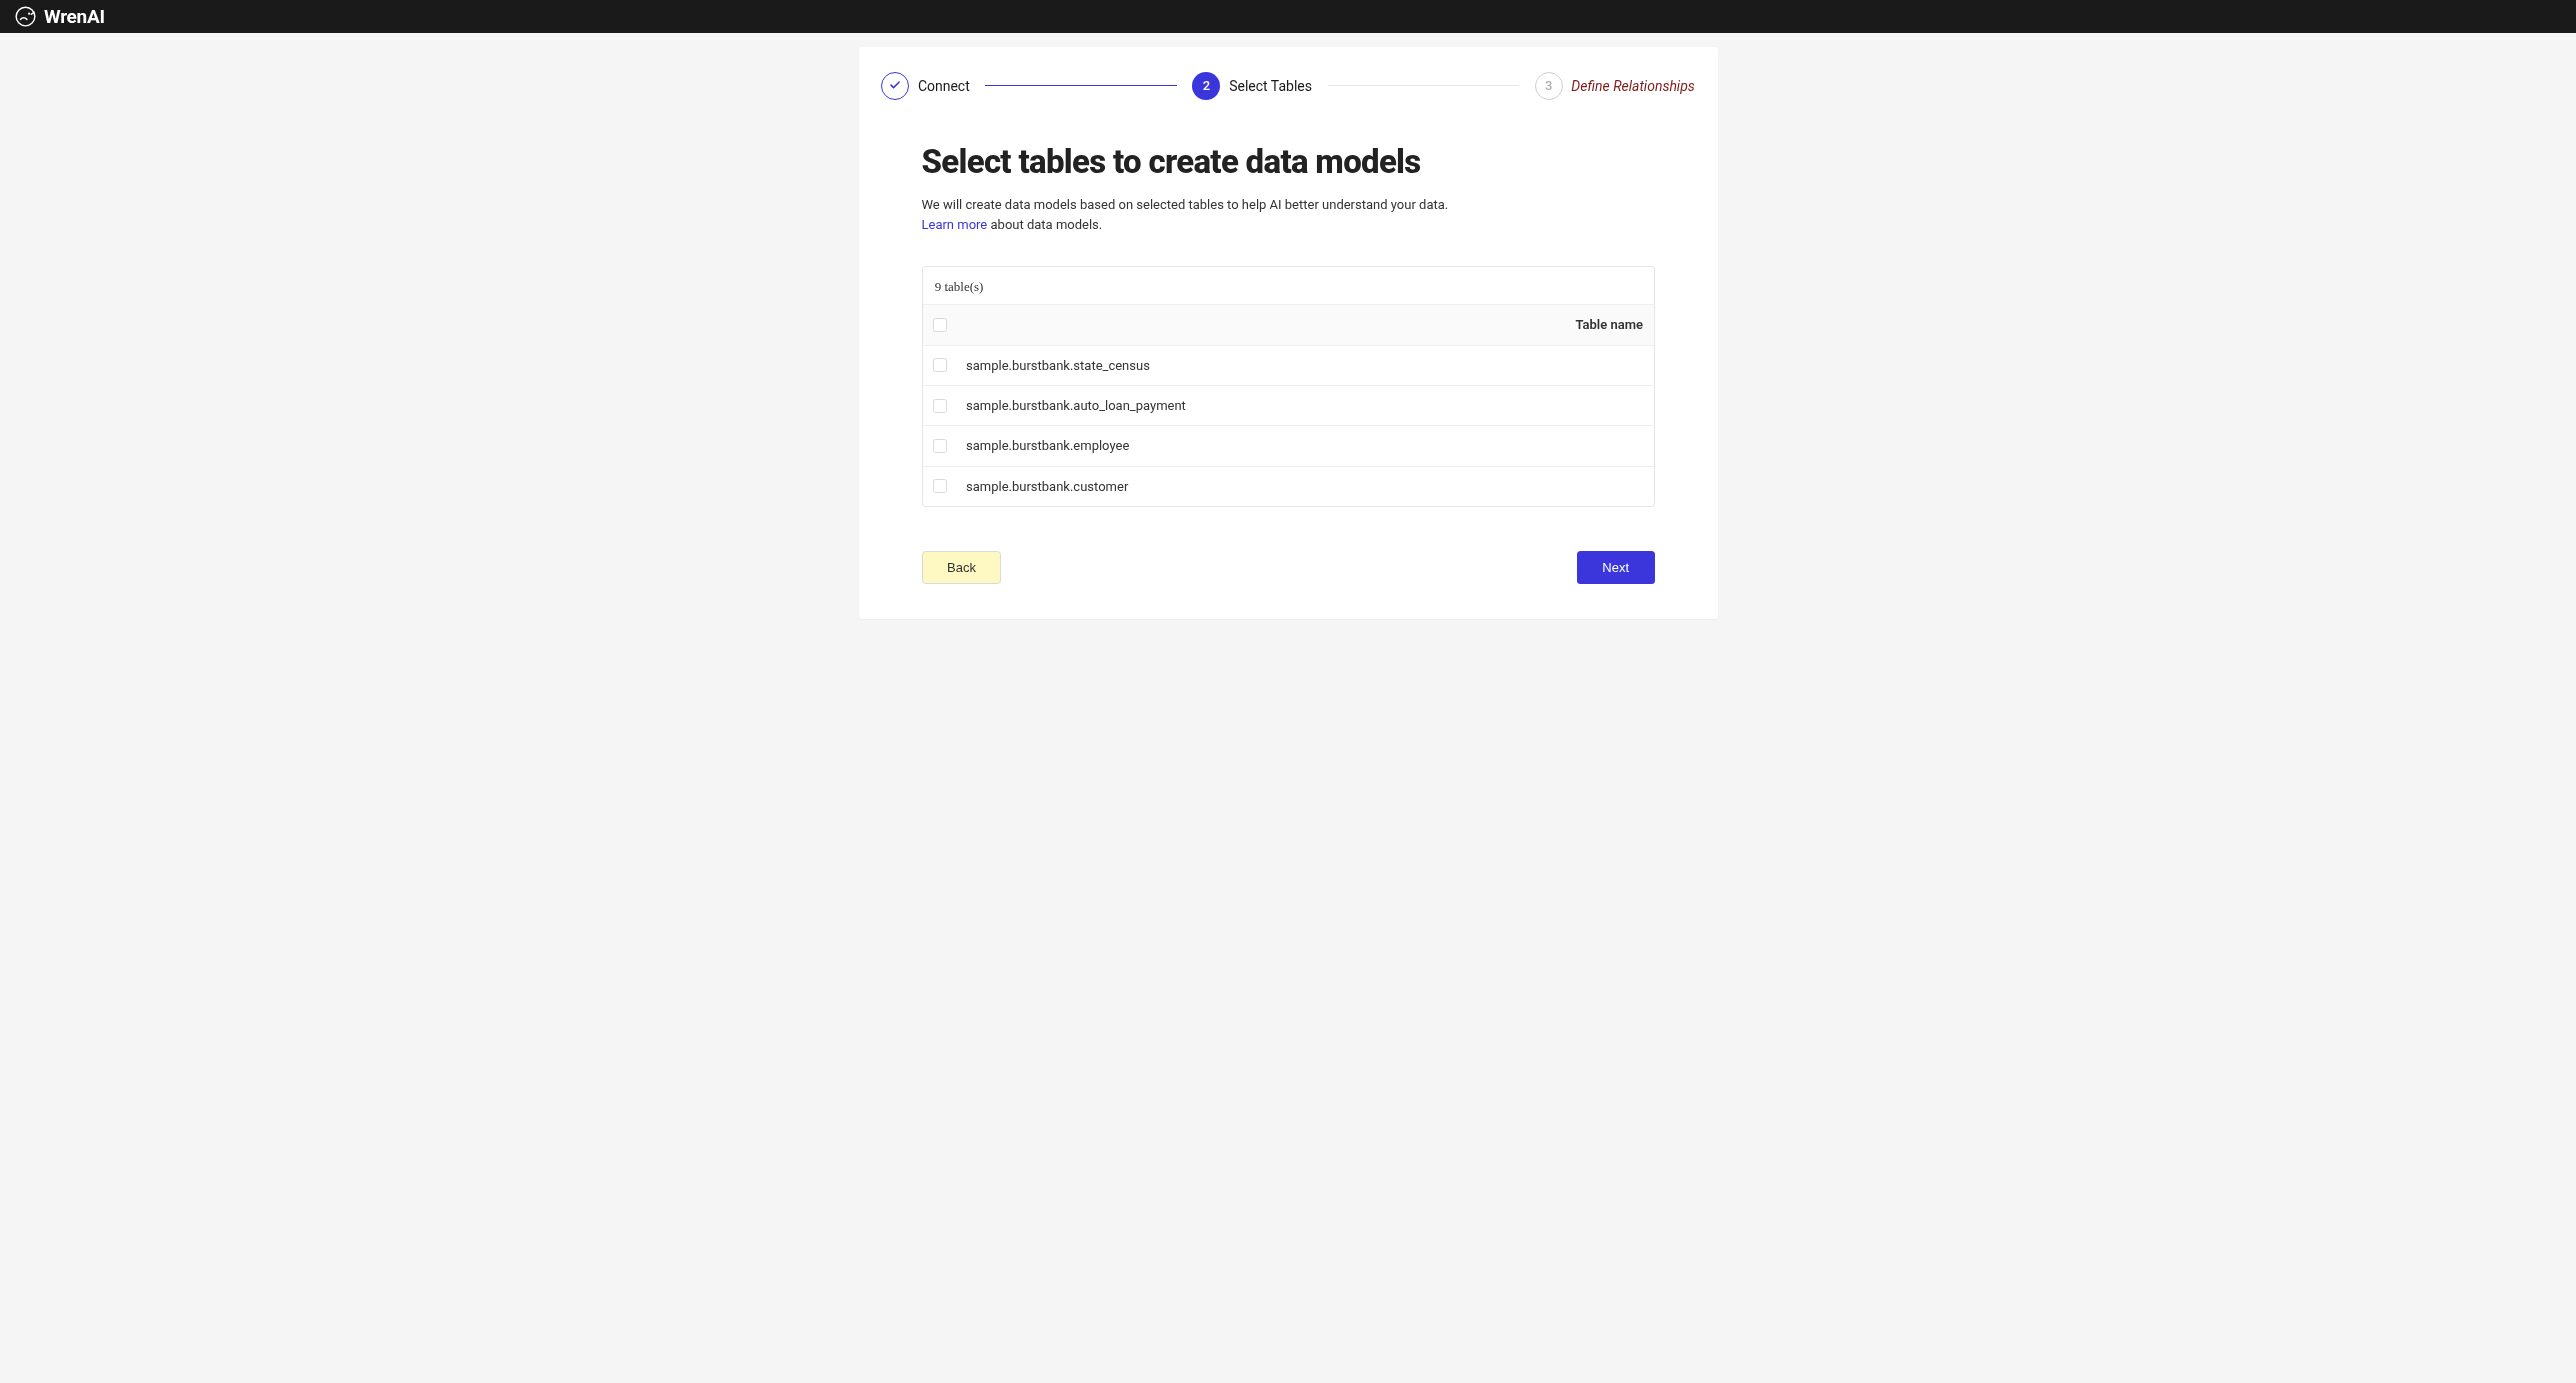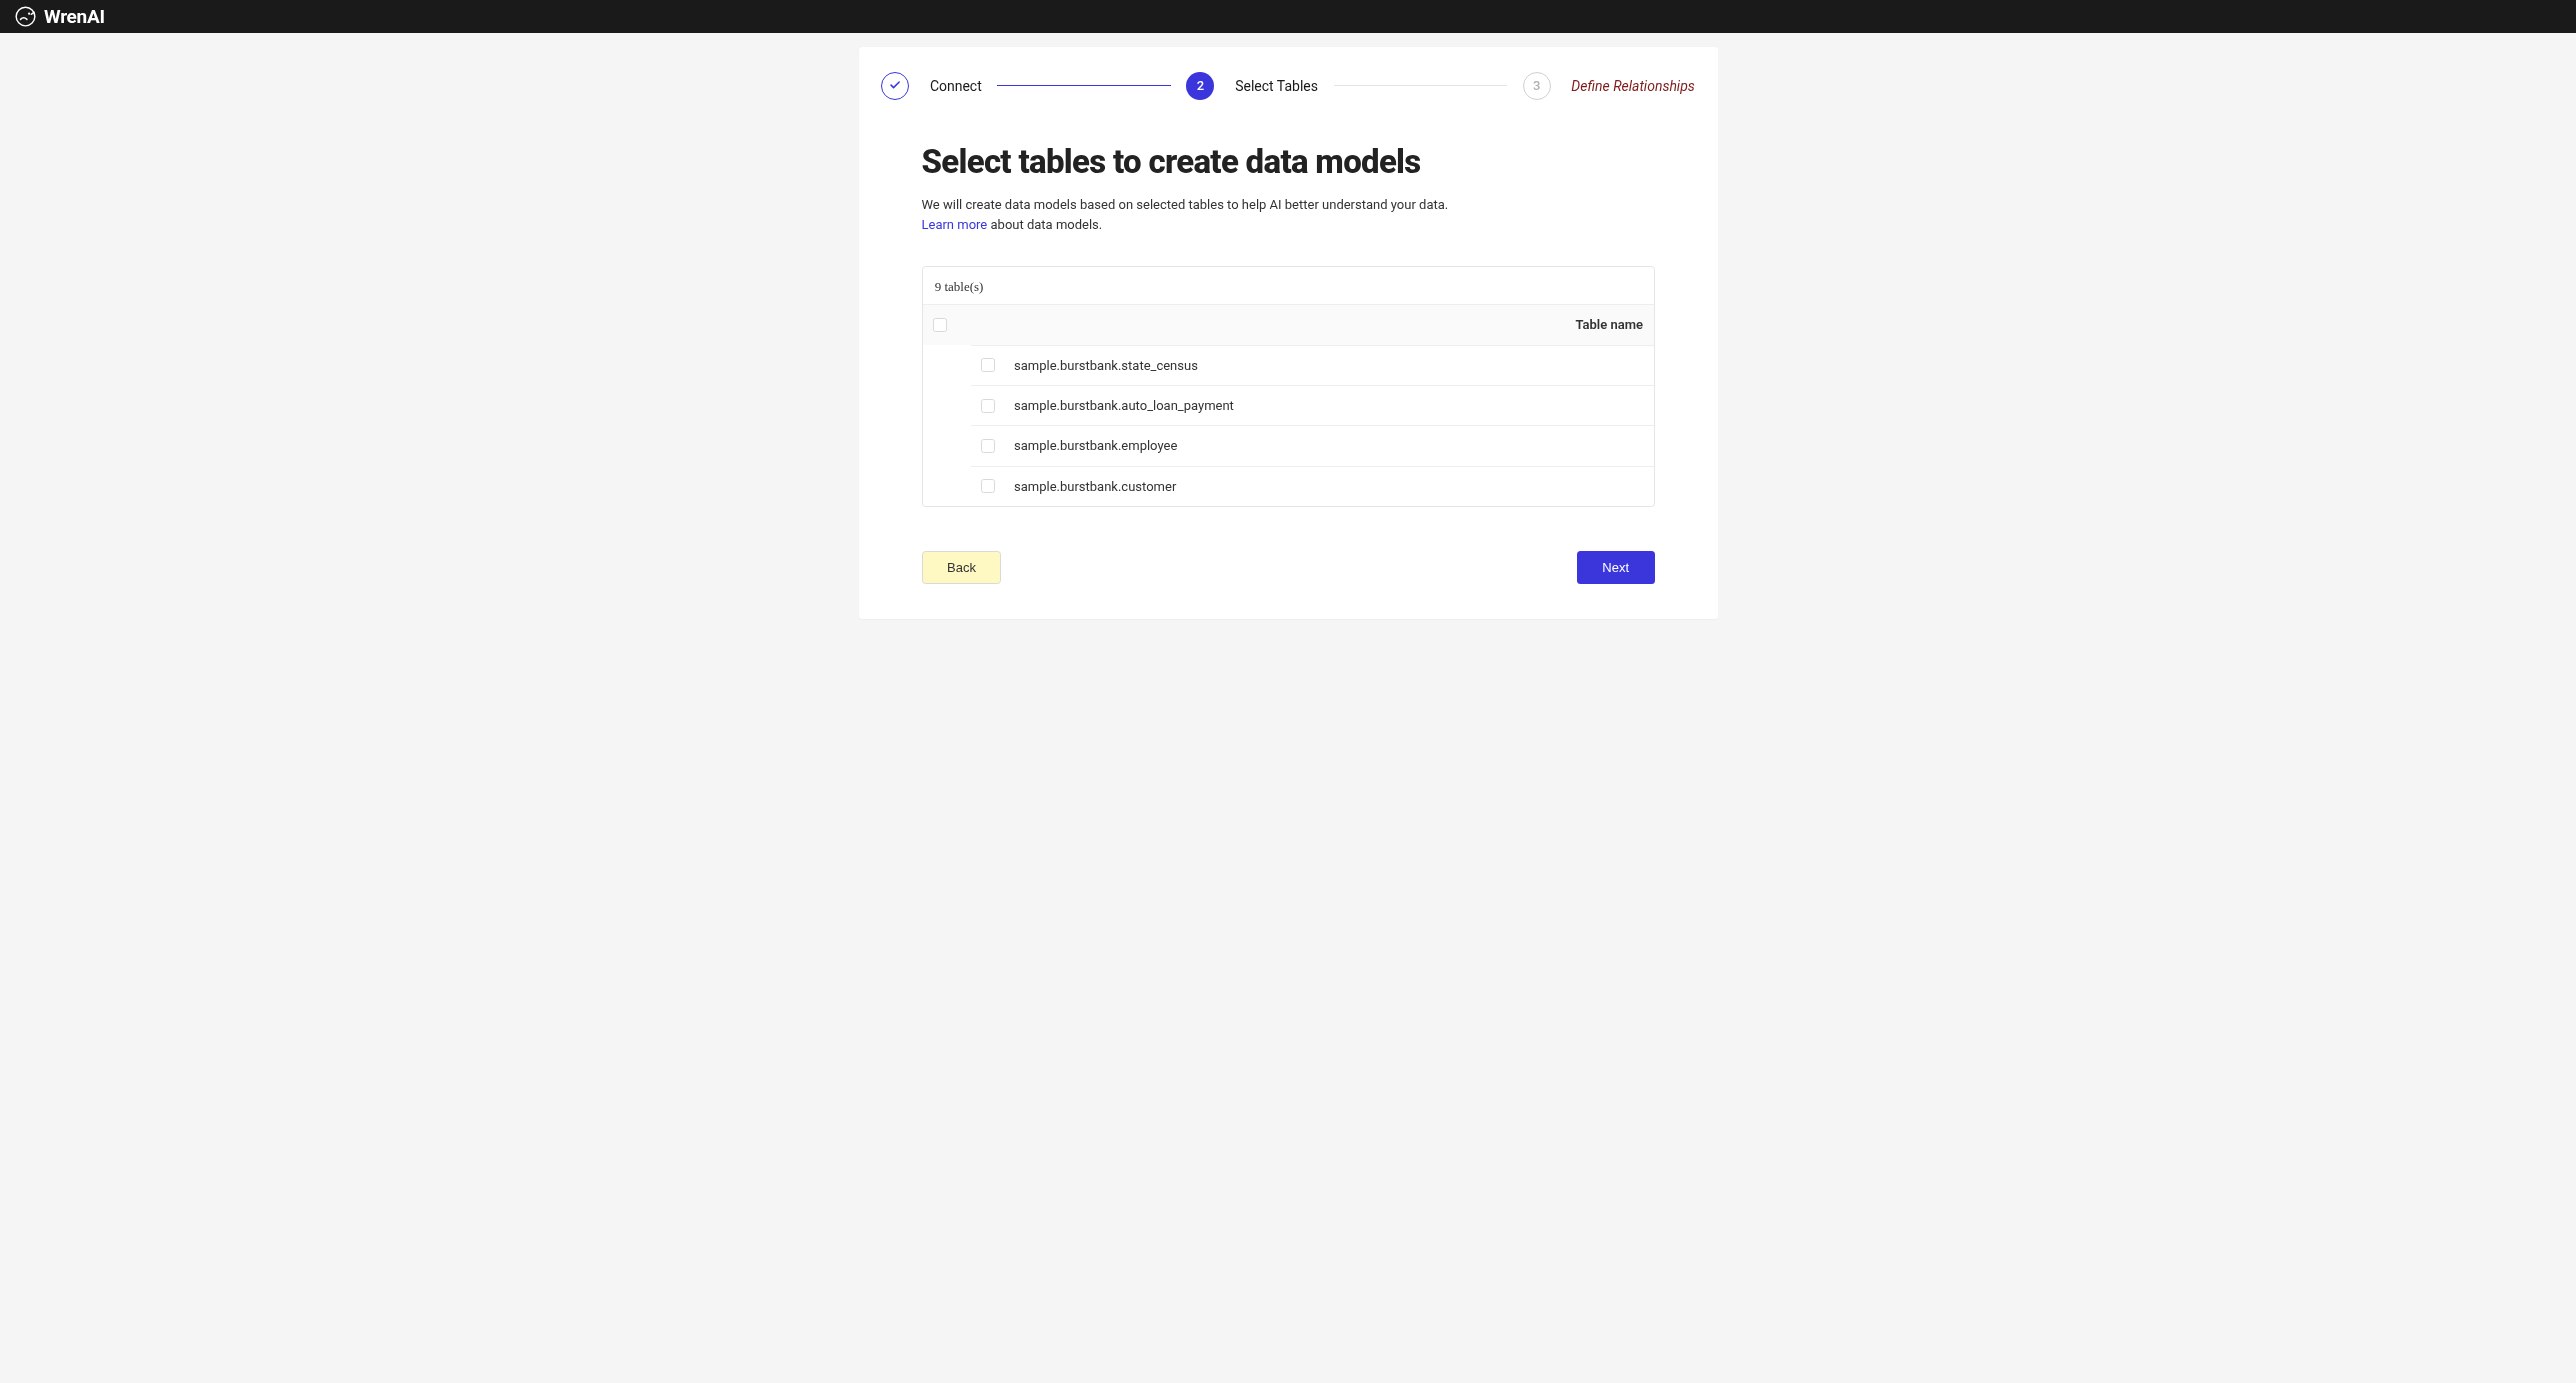--- a/index.html
+++ b/index.html
@@ -66,21 +66,20 @@
       background: #3a36db;
       color: #fff;
     }
     .step-pending .step-circle {
       border: 1.3px solid #d0d0d0;
       color: #b0b0b0;
     }
     .step-label {
       font-size: 14px;
       color: #1a1a1a;
-      margin-left: 12px;
     }
     .step-pending .step-label {
       color: #7f1d1d;
       font-style: italic;
     }
     .connector {
       flex: 1;
       height: 0.9px;
       margin: 0 15.7px;
     }
@@ -147,21 +146,21 @@
       gap: 19px;
       border-top: 0.9px solid #eee;
       font-size: 13px;
     }
     .tbl-header {
       background: #fafafa;
       font-weight: 600;
       color: #333;
       justify-content: space-between;
     }
-    .tbl-row { color: #333; margin-left: 48px; }
+    .tbl-row { color: #333; }
     .chk {
       width: 14px;
       height: 14px;
       border: 1.3px solid #d9d9d9;
       border-radius: 2.6px;
       flex-shrink: 0;
       cursor: pointer;
       background: #fff;
     }
     .actions {

